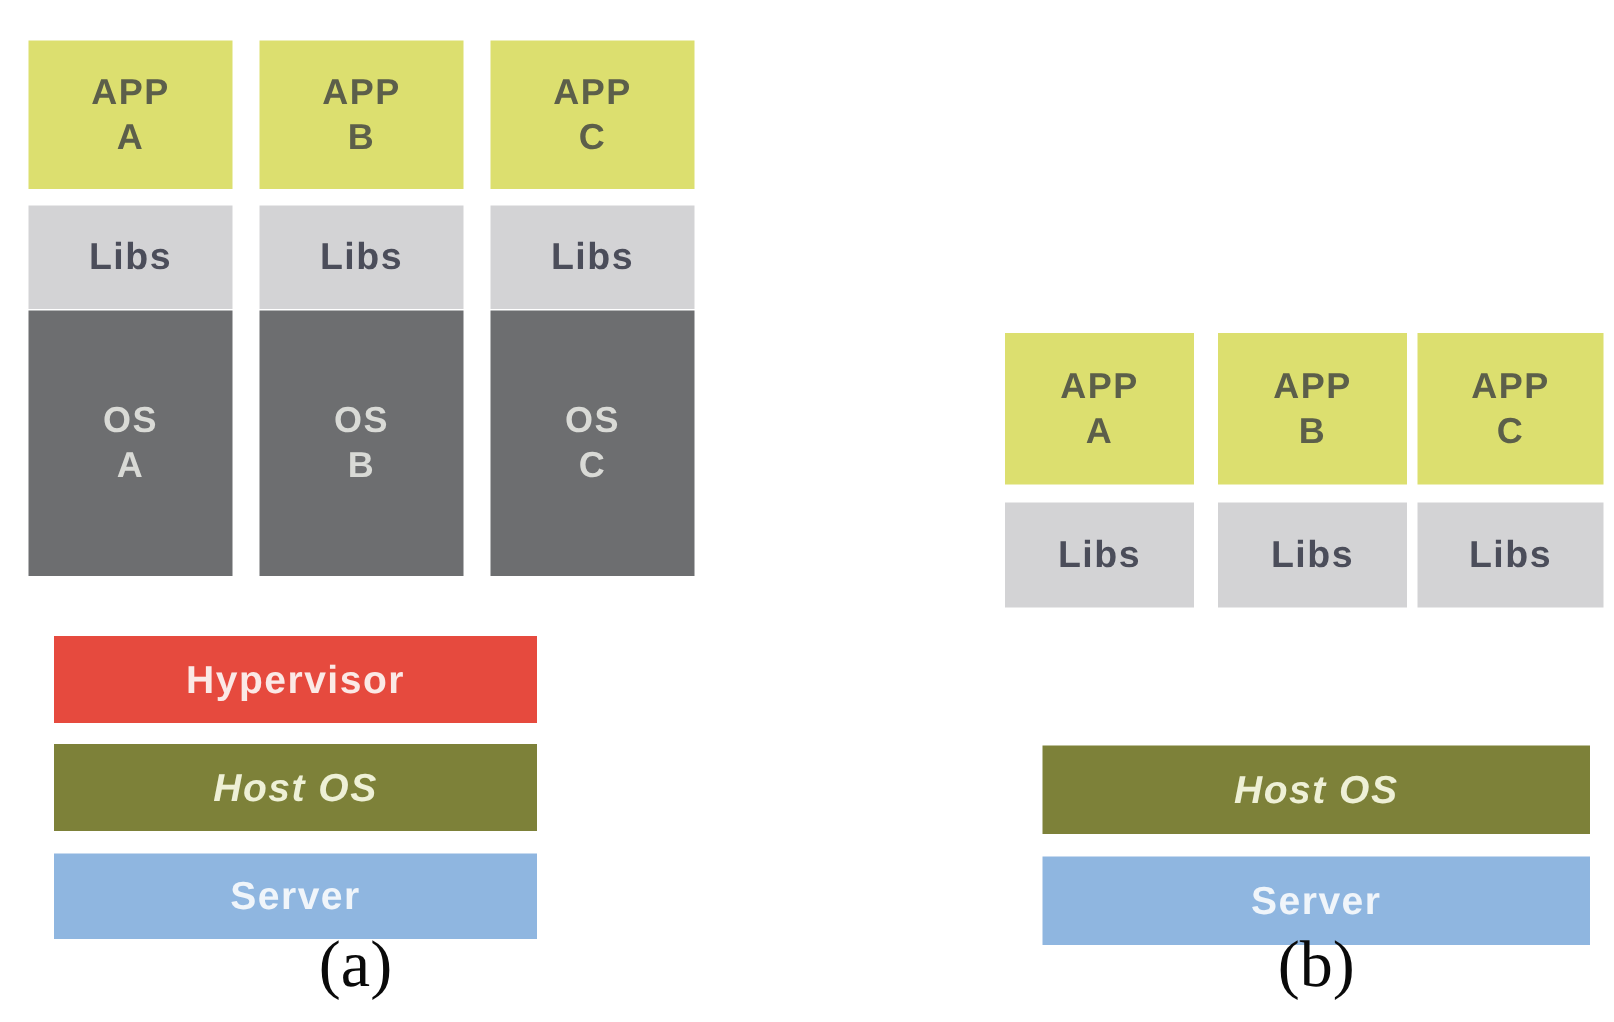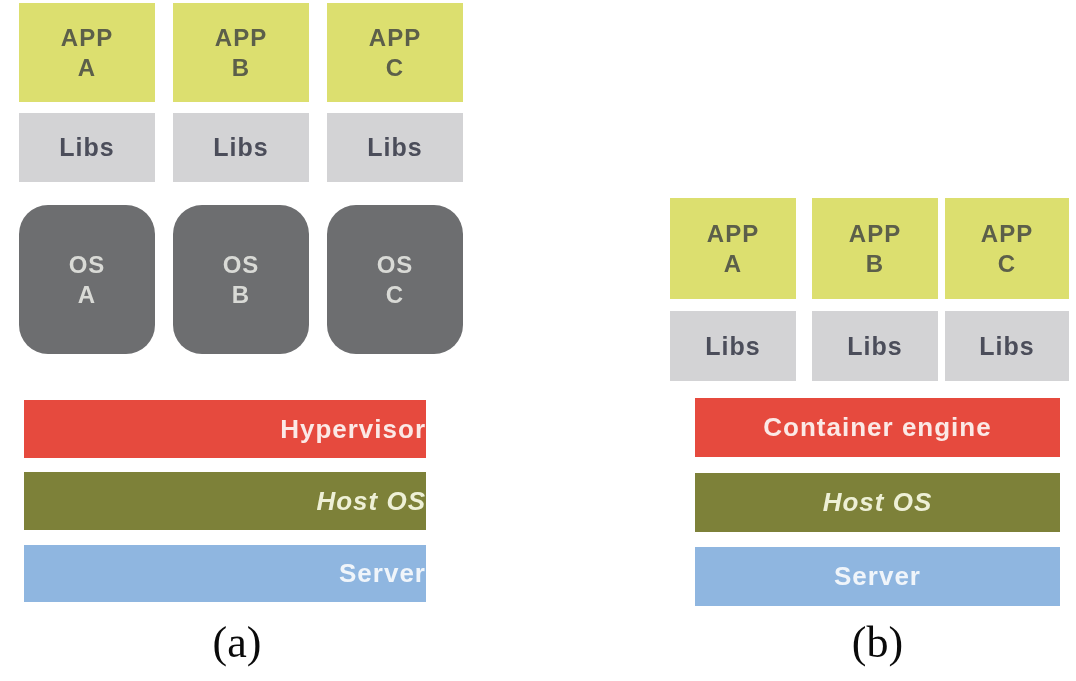--- a/index.html
+++ b/index.html
@@ -10,42 +10,42 @@
     --caption-text:#0a0a0a;
   }
   html,body{margin:0;padding:0;background:#ffffff;}
   .canvas{
     position:relative; width:1076px; height:681px; background:#ffffff;
     font-family:"Liberation Sans", sans-serif; overflow:hidden;
   }
   .box{
     position:absolute; display:flex; flex-direction:column;
     align-items:center; justify-content:center; text-align:center;
-    letter-spacing:1px; font-weight:700;
+    letter-spacing:1px; font-weight:700;margin-top:24px;
   }
   
   .app  {background:var(--app-box);  color:var(--app-text);  font-size:24px; line-height:30px;}
   .libs {background:var(--libs-box); color:var(--libs-text); font-size:25px;align-items:center;}
   .os   {background:var(--os-box);   color:var(--os-text);   font-size:24px; line-height:30px;}
   .bar  {font-size:26px;}
   .hyp, .eng {background:var(--engine-bar); color:var(--engine-text);}
   .host {background:var(--host-os-bar); color:var(--host-text);font-style:italic;}
   .srv  {background:var(--server-bar); color:var(--server-text);}
   .caption{
     position:absolute; display:flex; align-items:center; justify-content:center;
     font-family:"Liberation Serif", serif; font-size:44px; color:var(--caption-text);
   }
   
   .col-a1{left:19px;  width:136px;}
   .col-a2{left:173px; width:136px;}
   .col-a3{left:327px; width:136px;}
   .row-a-app {top:3px;   height:99px;}
   .row-a-libs{top:113px; height:69px;}
-  .row-a-os  {top:205px; height:149px;border-radius:29px;}
-  .bar-a{left:24px; width:402px;align-items:flex-end;}
+  .row-a-os  {top:183px; height:177px;}
+  .bar-a{left:36px; width:322px;}
   .bar-a-hyp {top:400px; height:58px;}
   .bar-a-host{top:472px; height:58px;}
   .bar-a-srv {top:545px; height:57px;}
   .cap-a{left:36px; width:402px; top:614px; height:56px;}
   
   .col-b1{left:670px; width:126px;}
   .col-b2{left:812px; width:126px;}
   .col-b3{left:945px; width:124px;}
   .row-b-app {top:198px; height:101px;}
   .row-b-libs{top:311px; height:70px;}
@@ -124,23 +124,20 @@
   <div class="box libs col-b1 row-b-libs">
     <span>Libs</span>
   </div>
   <div class="box libs col-b2 row-b-libs">
     <span>Libs</span>
   </div>
   <div class="box libs col-b3 row-b-libs">
     <span>Libs</span>
   </div>
 
-  <div class="box bar eng bar-b bar-b-eng">
-    <span>Container engine</span>
-  </div>
   <div class="box bar host bar-b bar-b-host">
     <span>Host OS</span>
   </div>
   <div class="box bar srv bar-b bar-b-srv">
     <span>Server</span>
   </div>
 
   <div class="caption cap-b">(b)</div>
 
 </div>

